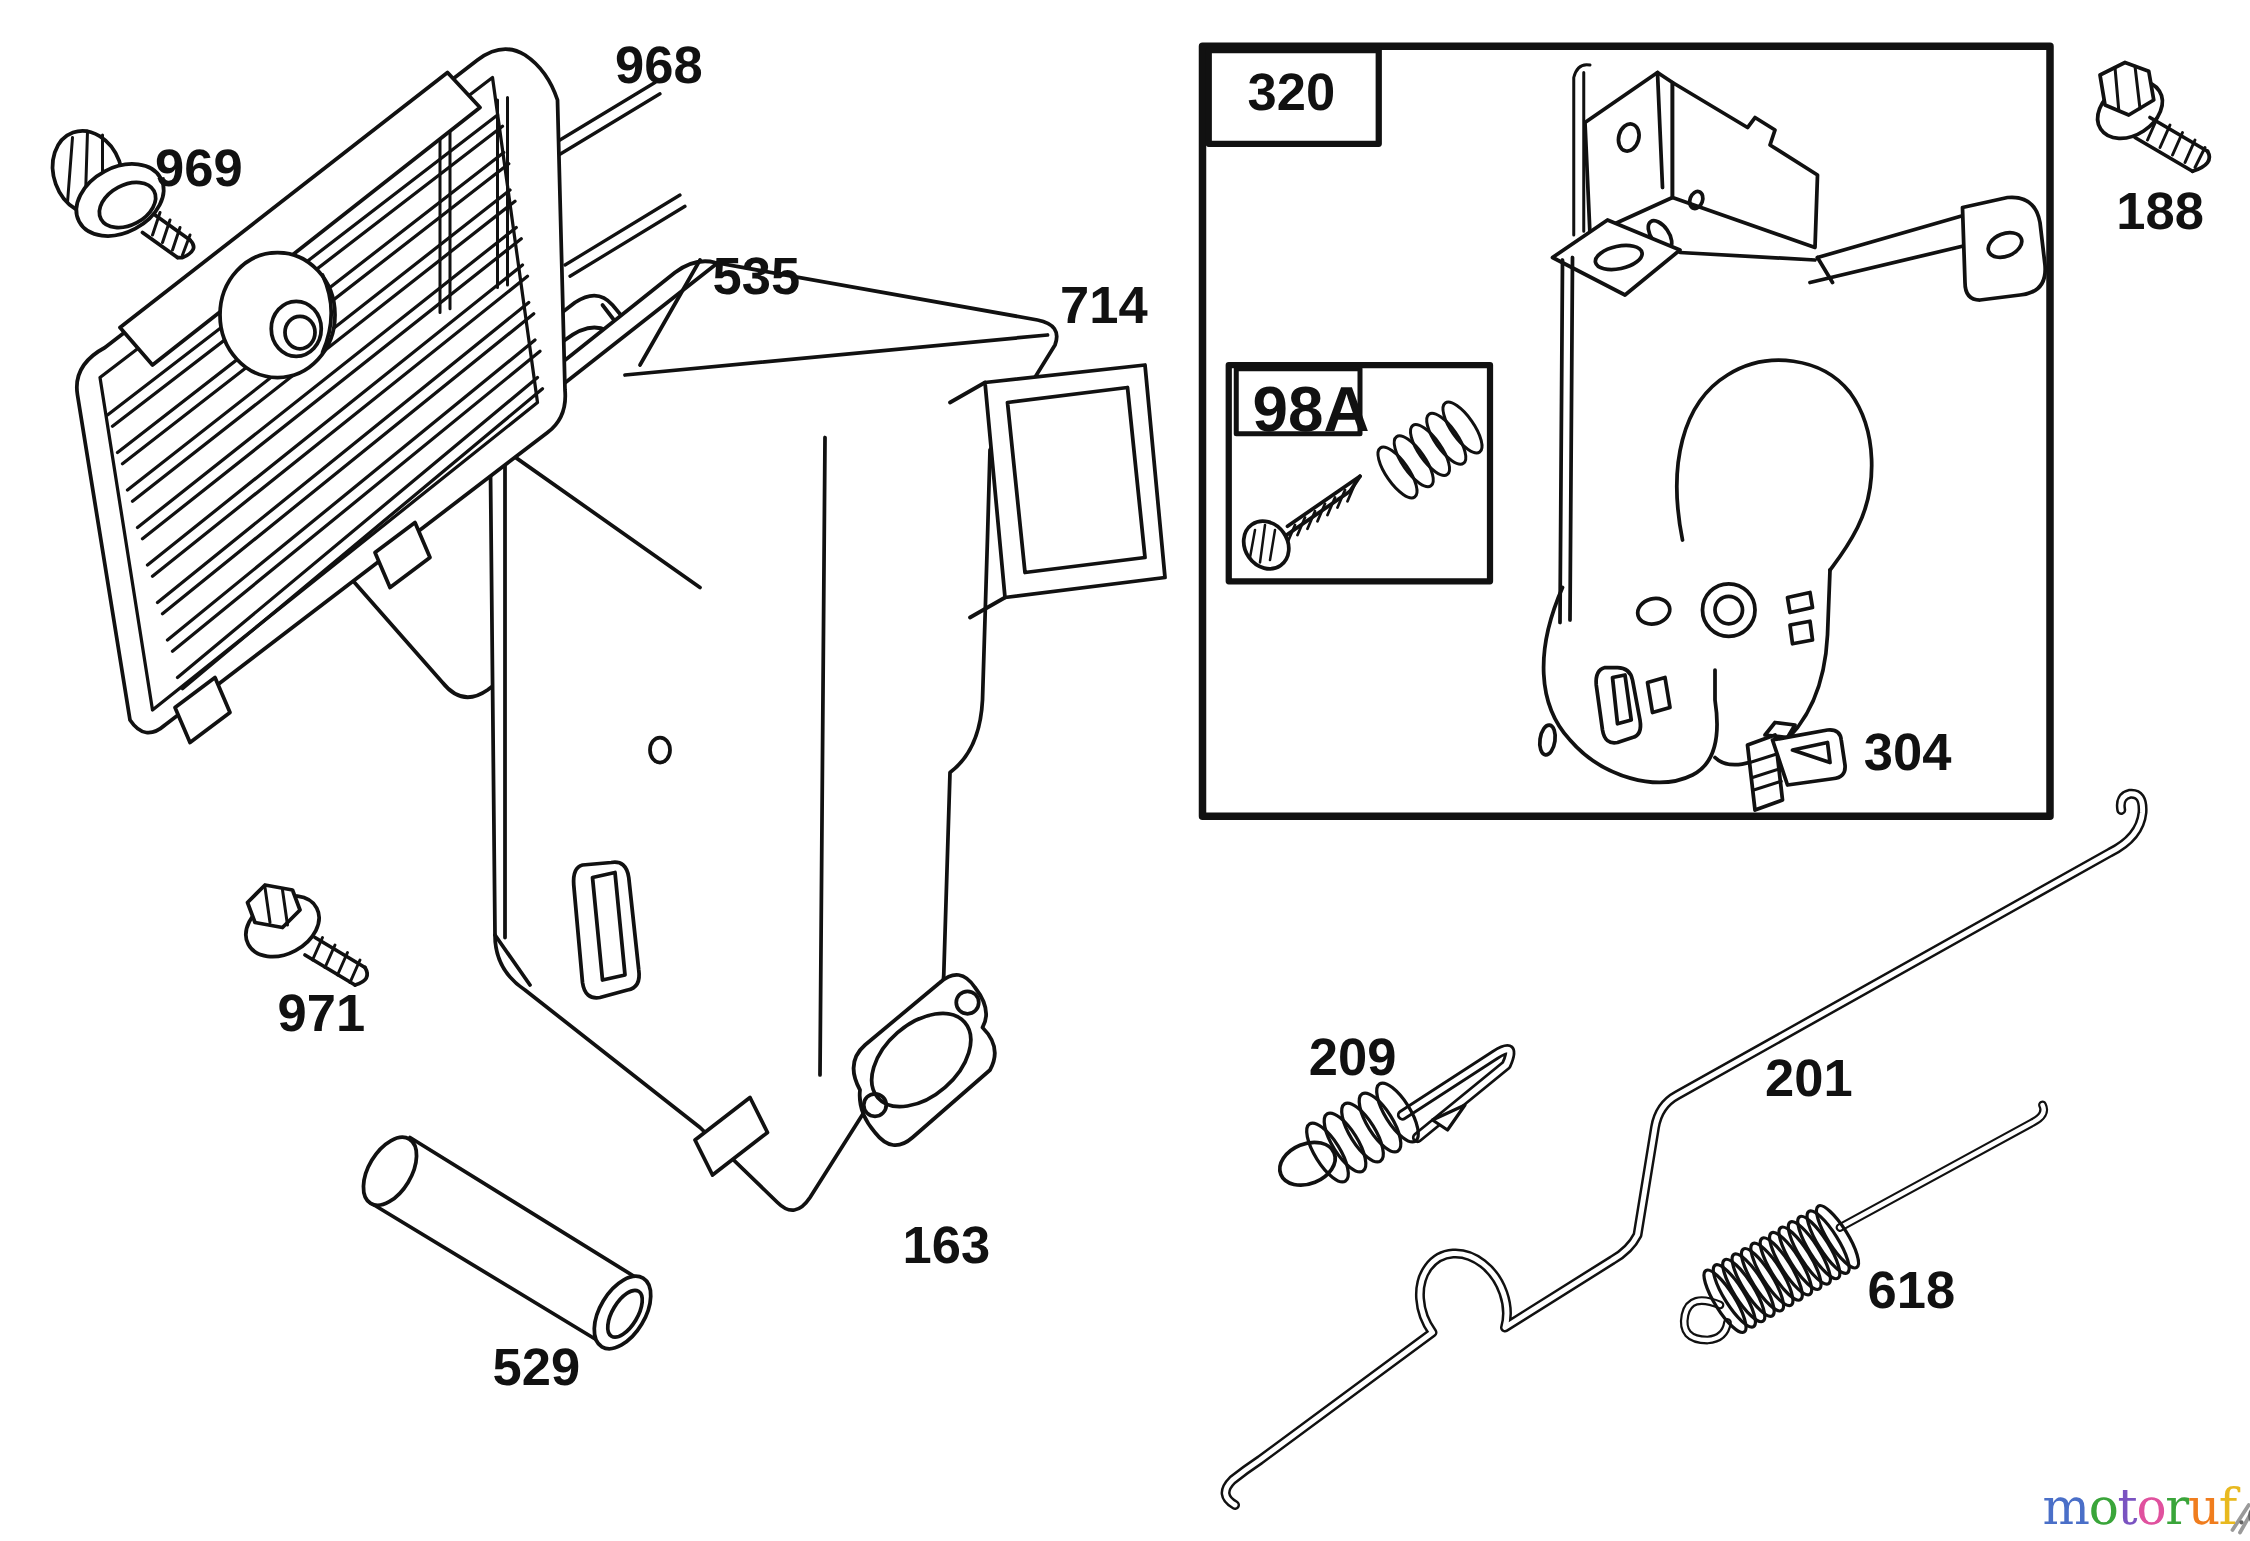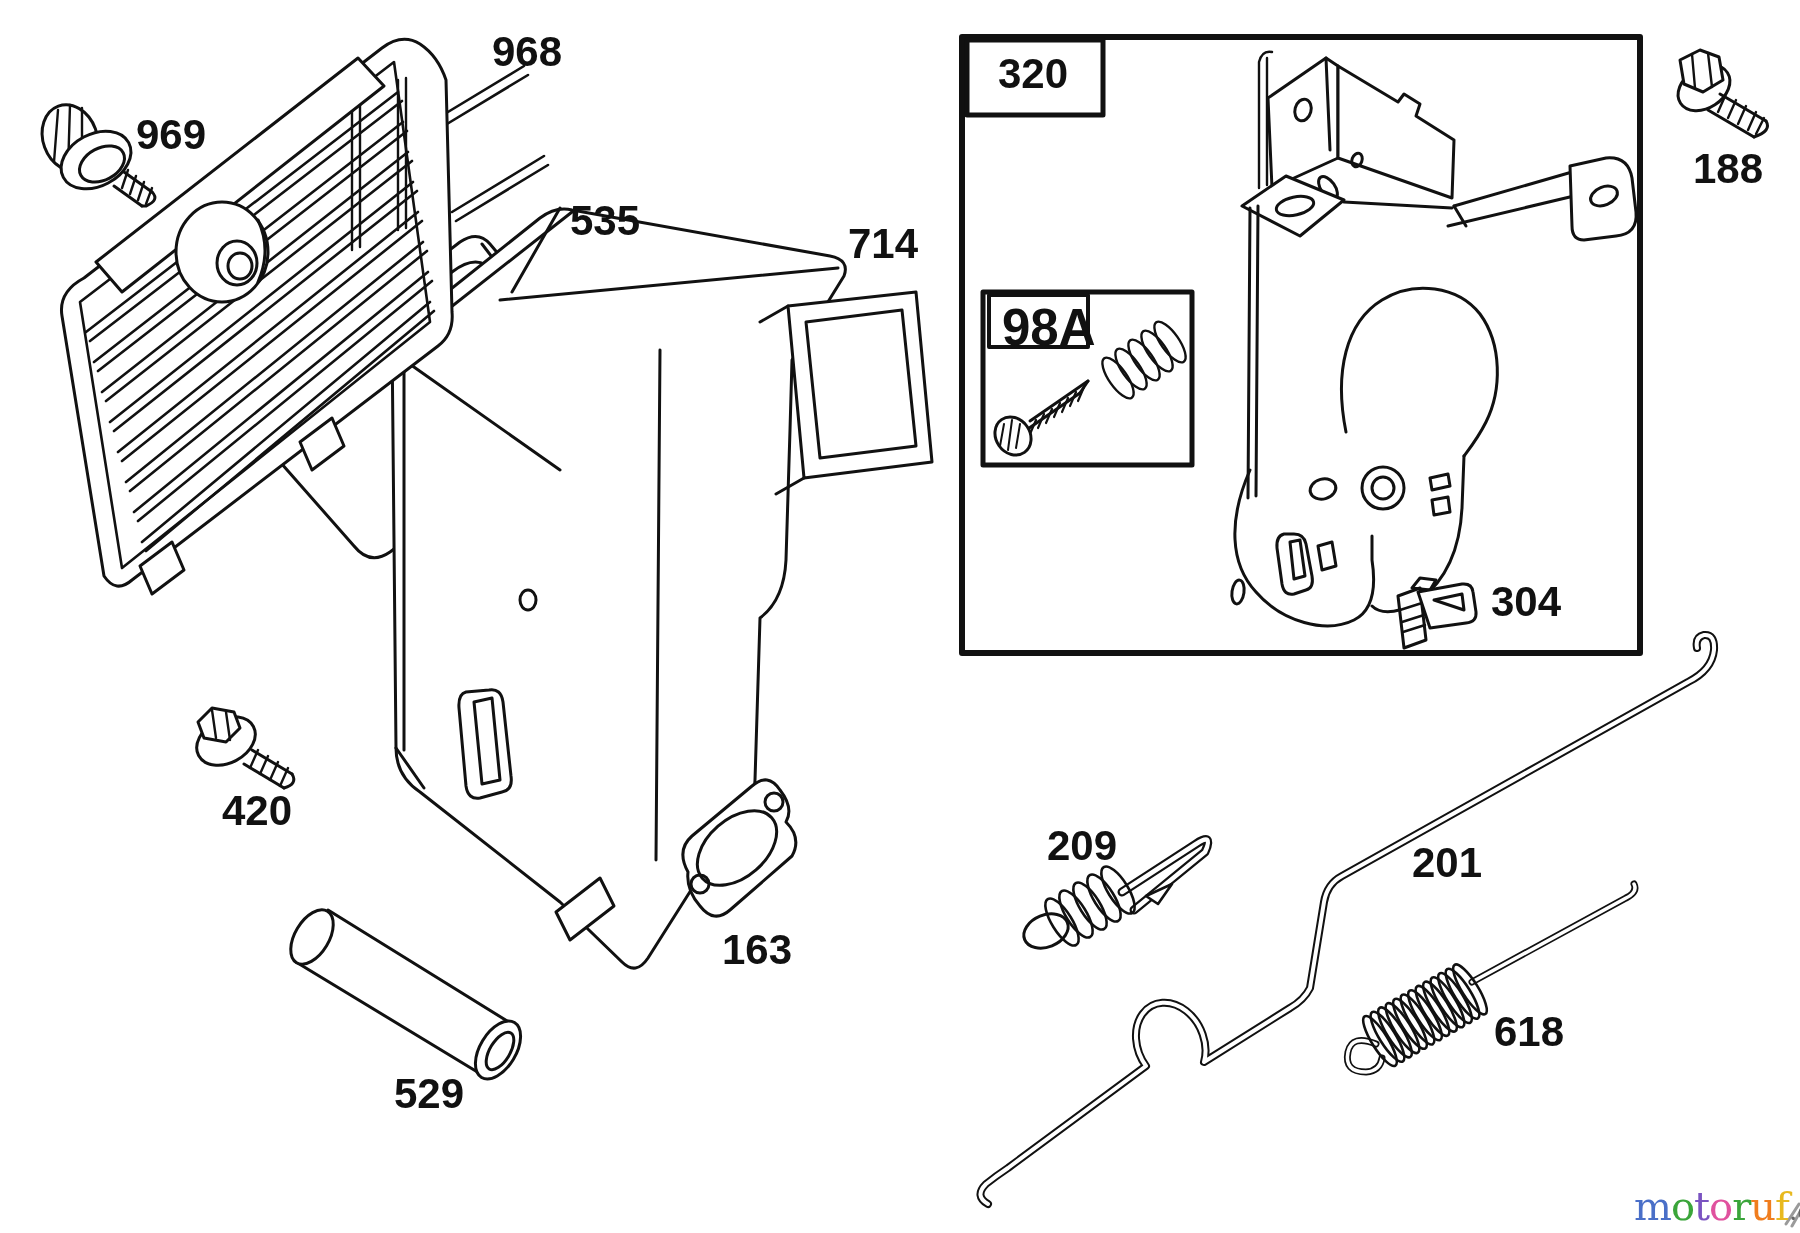--- a/index.html
+++ b/index.html
@@ -230,29 +230,29 @@
       <ellipse transform="rotate(-32 1470 989.4)" cx="1470" cy="989.4" rx="8" ry="29"></ellipse>
     </g>
   </g>
 
   <g stroke="#9a9a9a" stroke-width="3">
     <path d="M 1786 1224 L 1799 1204 M 1792 1226 L 1800 1212"></path>
   </g>
 </svg>
 
 <div class="plabel" style="left:492px;top:31px">968</div>
-<div class="plabel" style="left:136px;top:114px">969</div>
+<div class="plabel" style="left:124px;top:114px">969</div>
 <div class="plabel" style="left:570px;top:200px">535</div>
 <div class="plabel" style="left:848px;top:223px">714</div>
 <div class="plabel" style="left:998px;top:53px">320</div>
 <div class="plabel small" style="left:1002px;top:302px">98A</div>
 <div class="plabel" style="left:1491px;top:581px">304</div>
 <div class="plabel" style="left:1693px;top:148px">188</div>
-<div class="plabel" style="left:222px;top:790px">420</div>
-<div class="plabel" style="left:722px;top:929px">163</div>
+<div class="plabel" style="left:222px;top:790px">971</div>
+<div class="plabel" style="left:722px;top:975px">163</div>
 <div class="plabel" style="left:394px;top:1073px">529</div>
 <div class="plabel" style="left:1047px;top:825px">209</div>
 <div class="plabel" style="left:1412px;top:842px">201</div>
 <div class="plabel" style="left:1494px;top:1011px">618</div>
 
 <div id="watermark">
   <span style="color: rgb(74, 111, 200);">m</span><span style="color: rgb(58, 165, 58);">o</span><span style="color: rgb(122, 83, 193);">t</span><span style="color: rgb(224, 81, 158);">o</span><span style="color: rgb(58, 165, 58);">r</span><span style="color: rgb(240, 125, 30);">u</span><span style="color: rgb(232, 185, 31);">f</span><span class="suffix" style="color: rgb(102, 102, 102);">.de</span>
 </div>
 
 </div>

